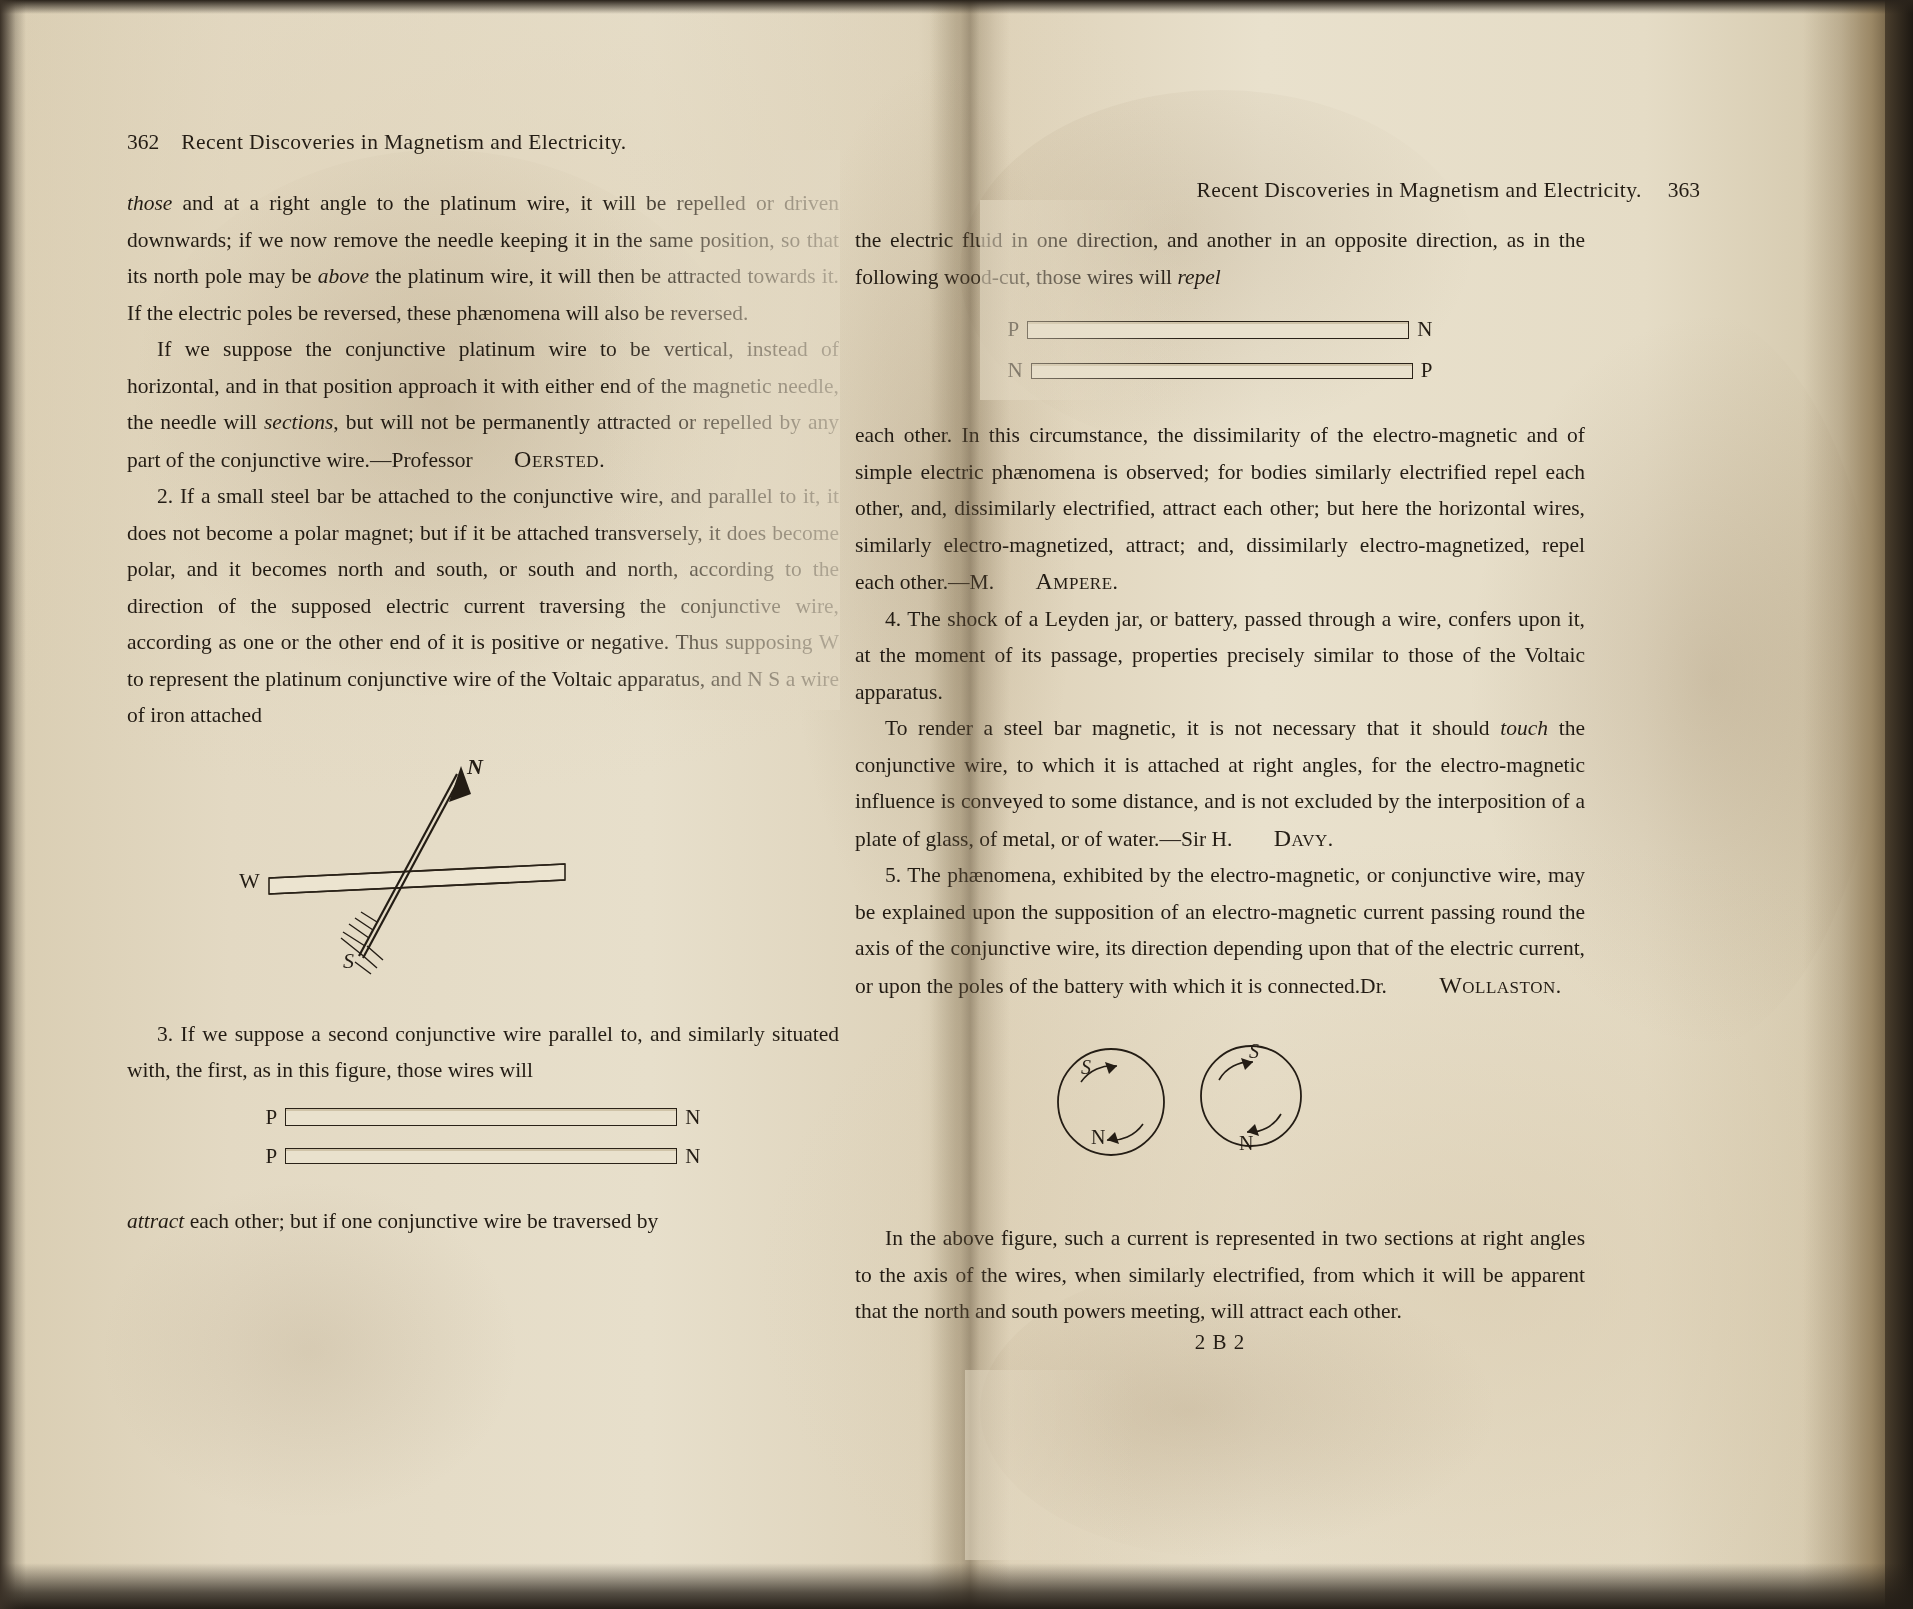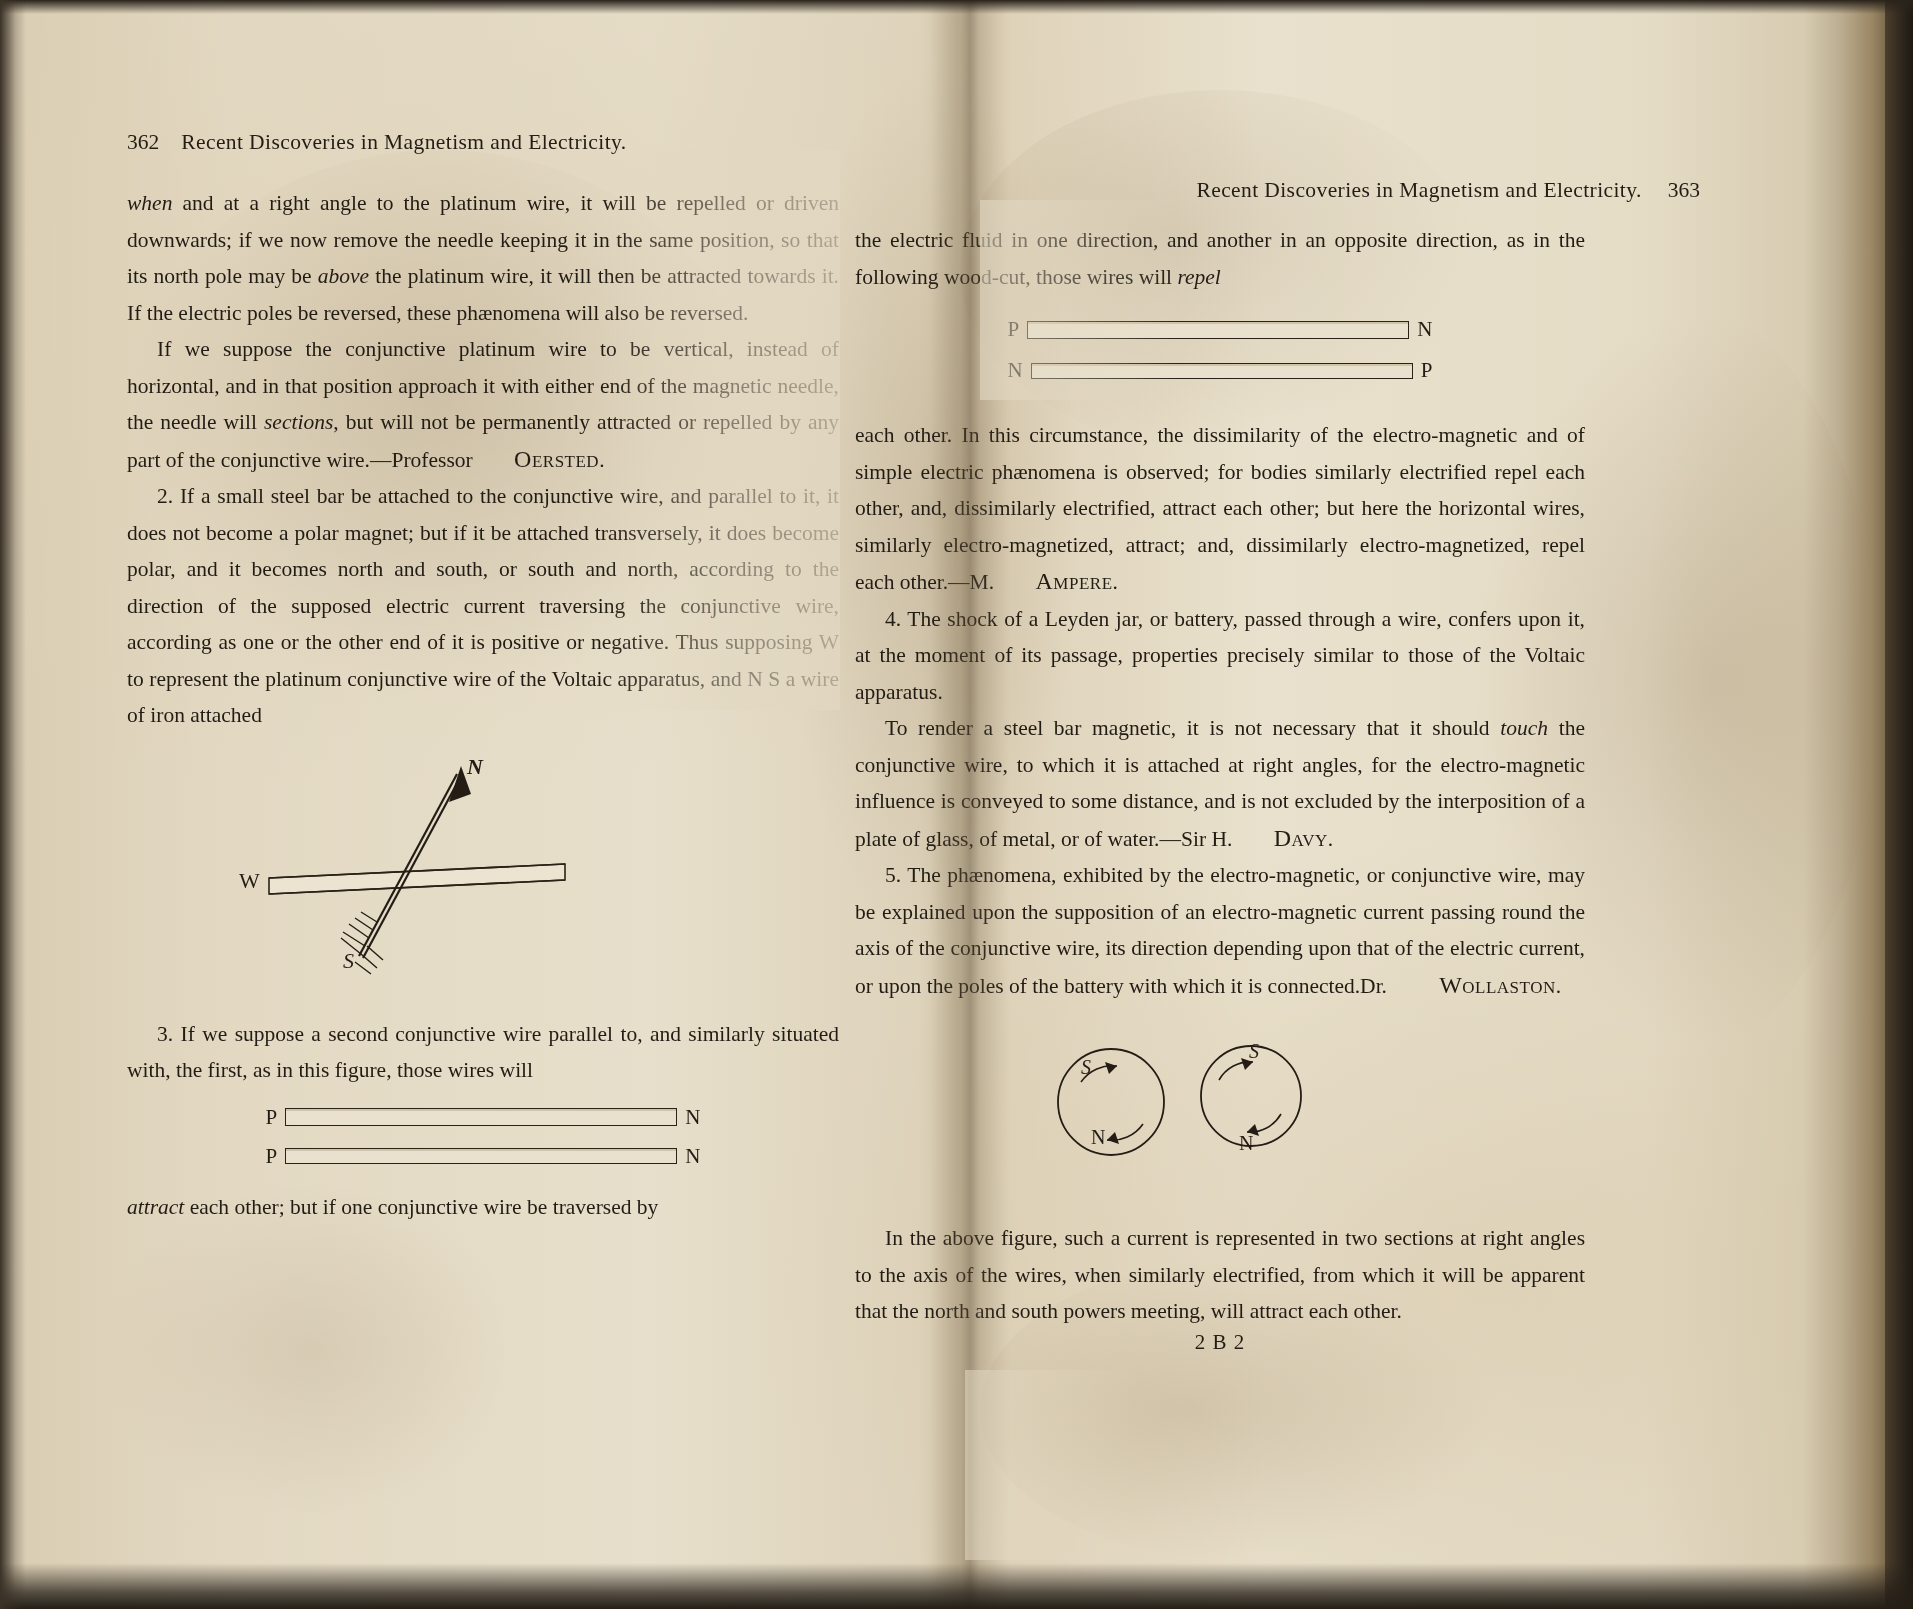--- a/index.html
+++ b/index.html
@@ -182,21 +182,21 @@
   <div class="page left">
 
     <div class="col" style="left:127px; top:130px; width:660px;">
       <div style="display:flex; align-items:baseline; gap:22px;">
         <span class="folio">362</span>
         <span class="running-head">Recent Discoveries in Magnetism and Electricity.</span>
       </div>
     </div>
 
     <div class="col" style="left:127px; top:185px; width:712px;">
-      <p class="body"><i>when</i> and at a right angle to the platinum wire, it will be repelled or driven downwards; if we now remove the needle keeping it in the same position, so that its north pole may be <i>above</i> the platinum wire, it will then be attracted towards it. If the electric poles be reversed, these phænomena will also be reversed.</p>
+      <p class="body"><i>those</i> and at a right angle to the platinum wire, it will be repelled or driven downwards; if we now remove the needle keeping it in the same position, so that its north pole may be <i>above</i> the platinum wire, it will then be attracted towards it. If the electric poles be reversed, these phænomena will also be reversed.</p>
       <p class="body indent">If we suppose the conjunctive platinum wire to be vertical, instead of horizontal, and in that position approach it with either end of the magnetic needle, the needle will <i>sections</i>, but will not be permanently attracted or repelled by any part of the conjunctive wire.—Professor <span class="sc">Oersted</span>.</p>
       <p class="body indent">2. If a small steel bar be attached to the conjunctive wire, and parallel to it, it does not become a polar magnet; but if it be attached transversely, it does become polar, and it becomes north and south, or south and north, according to the direction of the supposed electric current traversing the conjunctive wire, according as one or the other end of it is positive or negative. Thus supposing W to represent the platinum conjunctive wire of the Voltaic apparatus, and N S a wire of iron attached</p>
 
       <div class="needlefig">
         <svg width="712" height="250" viewBox="0 0 712 250">
 
           <g stroke="#2a2218" fill="#ece4d0" stroke-width="1.6">
             <polygon points="142,122 438,108 438,124 142,138"></polygon>
             <line x1="142" y1="122" x2="438" y2="108"></line>
             <line x1="142" y1="138" x2="438" y2="124"></line>
@@ -228,21 +228,21 @@
           <span class="wirebar" style="width:390px;"></span>
           <span>N</span>
         </div>
         <div class="wirerow">
           <span>P</span>
           <span class="wirebar thin" style="width:390px;"></span>
           <span>N</span>
         </div>
       </div>
 
-      <p class="body" style="margin-top:20px;font-family:Liberation Serif, serif;"><i>attract</i> each other; but if one conjunctive wire be traversed by</p>
+      <p class="body" style="margin-top:34px;font-family:Liberation Serif, serif;"><i>attract</i> each other; but if one conjunctive wire be traversed by</p>
     </div>
   </div>
 
   <div class="page right">
 
     <div class="col" style="left:-90px; top:178px; width:840px;">
       <div style="display:flex; align-items:baseline; justify-content:flex-end; gap:26px; padding-right:0;">
         <span class="running-head">Recent Discoveries in Magnetism and Electricity.</span>
         <span class="folio">363</span>
       </div>

